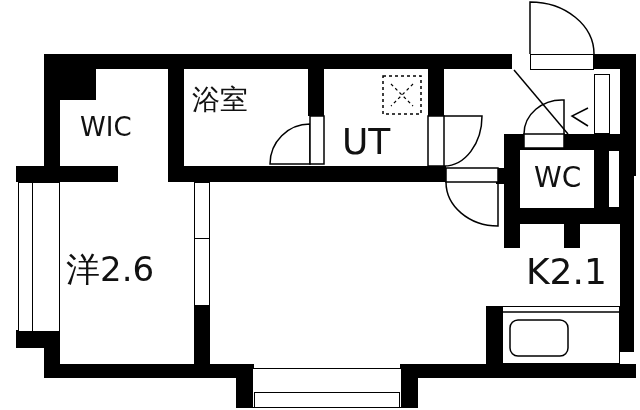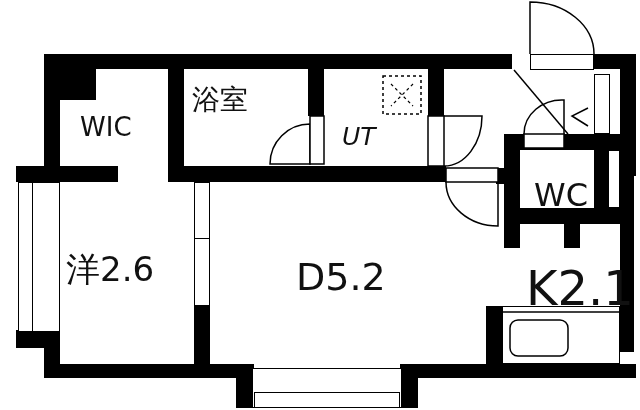--- a/index.html
+++ b/index.html
@@ -75,18 +75,17 @@
     <rect x="367" y="76" width="38" height="38" fill="none" stroke="#000" stroke-width="1.5" stroke-dasharray="3,3"></rect>
     <line x1="375" y1="84" x2="397" y2="106" stroke="#000" stroke-width="1.2" stroke-dasharray="3,3"></line>
     <line x1="397" y1="84" x2="375" y2="106" stroke="#000" stroke-width="1.2" stroke-dasharray="3,3"></line>
 
     <line x1="486" y1="312" x2="604" y2="312" stroke="#000" stroke-width="1.5"></line>
     <rect x="494" y="320" width="58" height="36" rx="8" fill="none" stroke="#000" stroke-width="1.5"></rect>
   </svg>
 
   <div class="label" style="left:64px;top:114px;font-size:26px;">WIC</div>
   <div class="label" style="left:176px;top:86px;font-size:28px;">浴室</div>
-  <div class="label" style="left:326px;top:124px;font-size:25px;font-style:italic;">UT</div>
-  <div class="label" style="left:518px;top:179px;font-size:32px;text-align:center;">WC</div>
+  <div class="label" style="left:326px;top:124px;font-size:36px;">UT</div>
+  <div class="label" style="left:518px;top:164px;font-size:28px;text-align:center;">WC</div>
   <div class="label" style="left:50px;top:252px;font-size:34px;">洋2.6</div>
-  <div class="label" style="left:280px;top:258px;font-size:38px;">D5.2</div>
-  <div class="label" style="left:510px;top:264px;font-size:48px;">K2.1</div>
+  <div class="label" style="left:510px;top:254px;font-size:36px;">K2.1</div>
 </div>
 
 </body></html>

